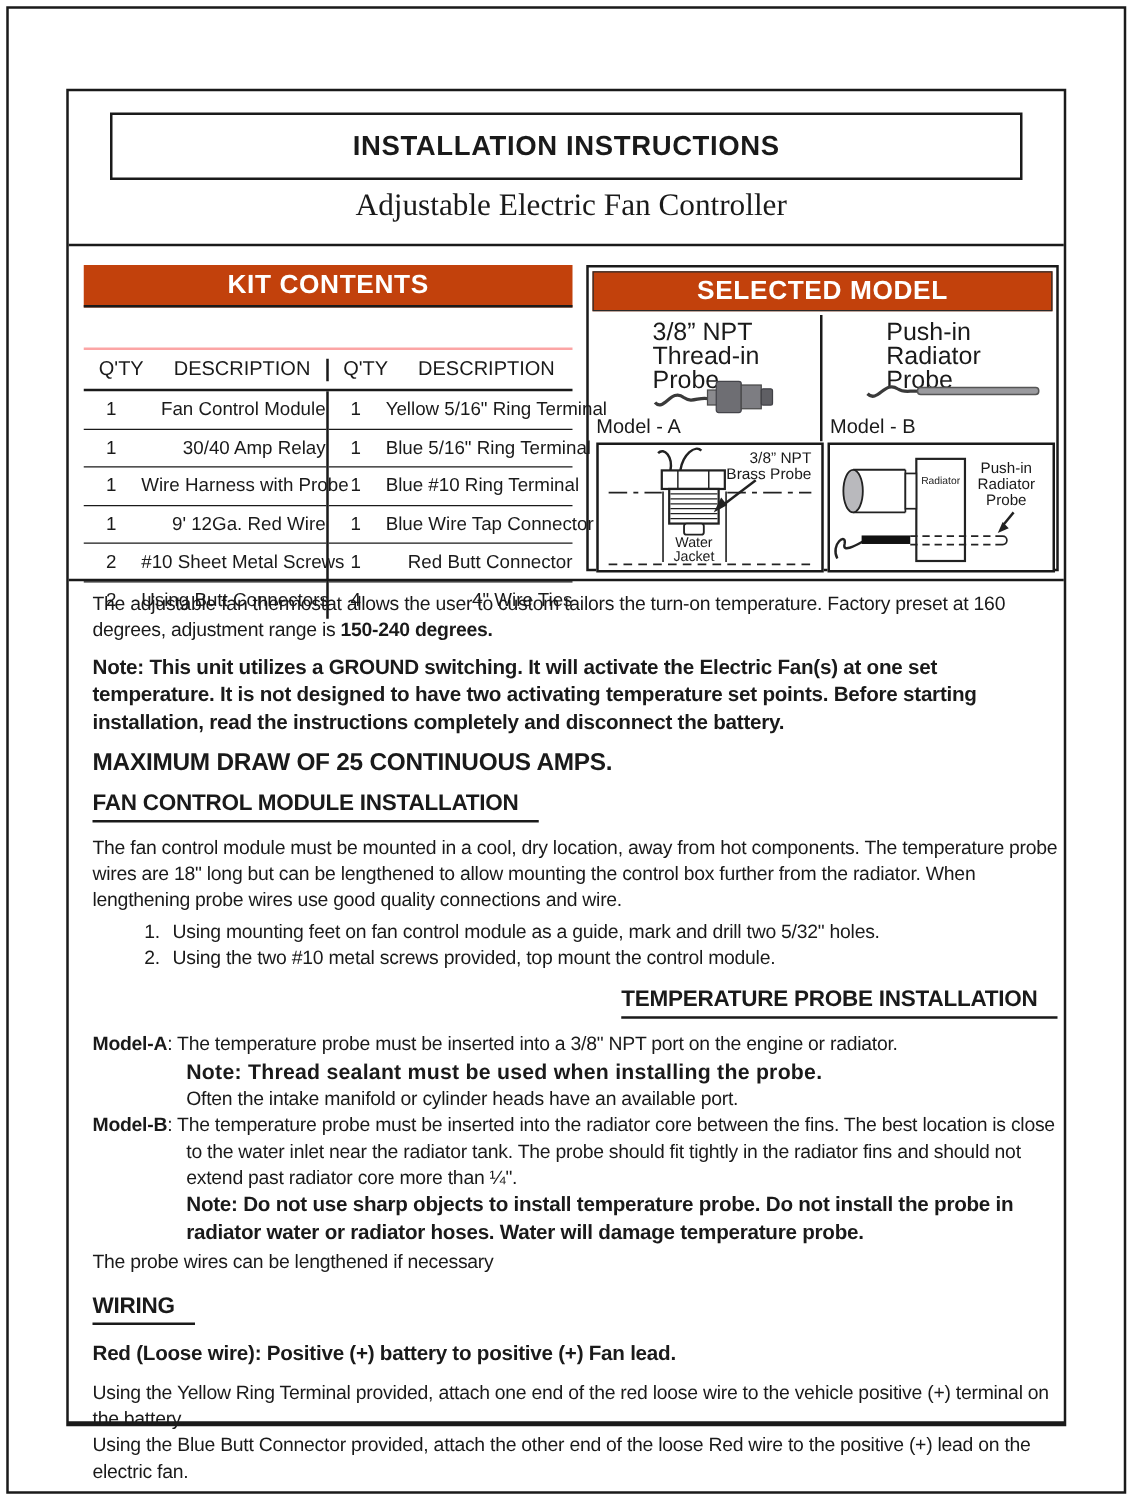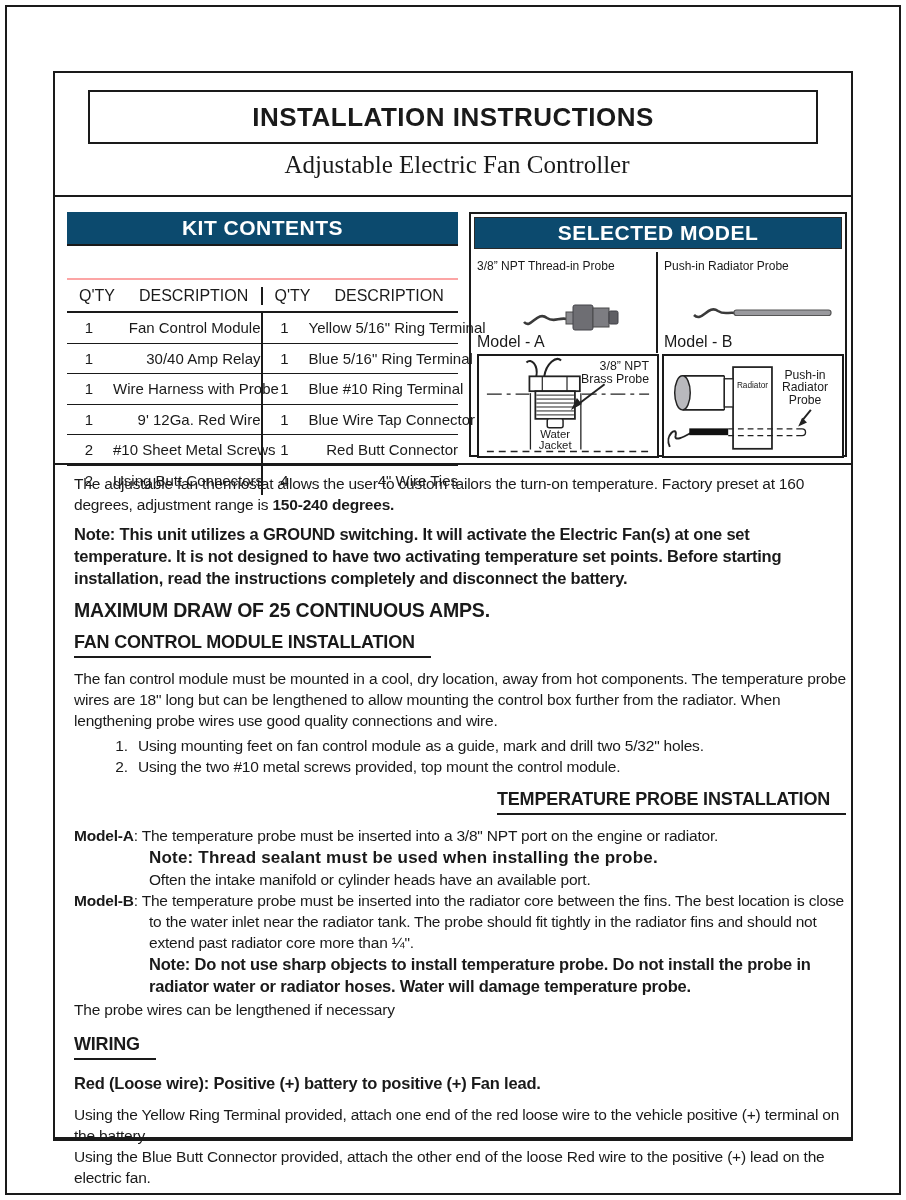--- a/index.html
+++ b/index.html
@@ -5,28 +5,28 @@
   html,body{margin:0;padding:0;background:#fff;}
   .page{position:relative;width:906px;height:1200px;background:#ffffff;
         font-family:"Liberation Sans",sans-serif;color:#1a1a1a;overflow:hidden;}
   .outer-frame{position:absolute;left:5px;top:5px;width:892px;height:1186px;
         border:2px solid #1a1a1a;}
   .content-box{position:absolute;left:53px;top:71px;width:796px;height:1064px;
         border:2.5px solid #1a1a1a;border-bottom-width:4px;background:#fff;}
   
   .title-box{position:absolute;left:33px;top:17px;width:726px;height:50px;
         border:2.5px solid #1a1a1a;display:flex;align-items:center;justify-content:center;}
-  .title-box span{font-size:26px;font-weight:bold;letter-spacing:0.5px;}
+  .title-box span{font-size:22px;font-weight:bold;letter-spacing:0.5px;}
   .subtitle{position:absolute;left:4px;top:78px;width:100%;text-align:center;
         font-family:"Liberation Serif",serif;font-size:25px;}
   .divider{position:absolute;left:0;width:100%;height:2px;background:#1a1a1a;}
   .div1{top:122px;} .div2{top:390px;}
   
   .kit{position:absolute;left:12px;top:139px;width:391px;}
-  .graybar{background:#0c4a6e;color:#fff;font-weight:bold;font-size:21px;
+  .graybar{background:#c2410c;color:#fff;font-weight:bold;font-size:21px;
         text-align:center;letter-spacing:0.5px;}
   .kit .graybar{height:32px;line-height:32px;border-bottom:2px solid #1a1a1a;margin-bottom:2px;}
   .kit-table{border-top:2px solid #fca5a5;margin-top:32px;}
   .kit-head{display:flex;border-bottom:2px solid #1a1a1a;height:31px;align-items:center;font-size:16px;}
   .kit-head .half{display:flex;width:50%;box-sizing:border-box;}
   .kit-head .half:first-child{border-right:2px solid #1a1a1a;}
   .kit-head .qh{margin-left:12px;} .kit-head .dh{margin-left:24px;}
   .kit-body{display:flex;}
   .kit-col{width:50%;box-sizing:border-box;}
   .kit-col.left{border-right:2px solid #1a1a1a;}
@@ -34,21 +34,21 @@
   .kit-row:last-child{border-bottom:none;}
   .kit-row .qty{width:44px;text-align:center;flex:none;}
   .kit-row .desc{flex:1;padding-left:2px;white-space:nowrap;text-align:right;}
   
   .sel{position:absolute;left:414px;top:139px;width:378px;height:245px;
        border:2px solid #1a1a1a;box-sizing:border-box;}
   .sel .graybar{margin:3px;height:30px;line-height:30px;border:1px solid #2a2a2a;}
   .sel-cells{display:flex;height:101px;}
   .sel-cell{width:50%;box-sizing:border-box;position:relative;padding:5px 6px;}
   .sel-cell.a{border-right:2px solid #1a1a1a;}
-  .sel-title{font-size:12px;line-height:19px;}
+  .sel-title{font-size:20px;line-height:19px;margin-left:45px;}
   .model-label{position:absolute;left:6px;bottom:2px;font-size:16px;}
   .probe-svg{position:absolute;}
   .sel-diagrams{display:flex;gap:3px;padding:1px 1px 2px 6px;}
   .diag-box{flex:1;border:2px solid #1a1a1a;height:100px;box-sizing:content-box;background:#fff;}
   .diag-box svg{display:block;}
   
   .bodytext{position:absolute;left:19px;top:394px;width:772px;letter-spacing:-0.2px;}
   .bodytext p{margin:0;}
   .p-norm{font-size:15.5px;line-height:21px;}
   .p-boldnote{font-size:16.5px;line-height:22px;font-weight:bold;}

